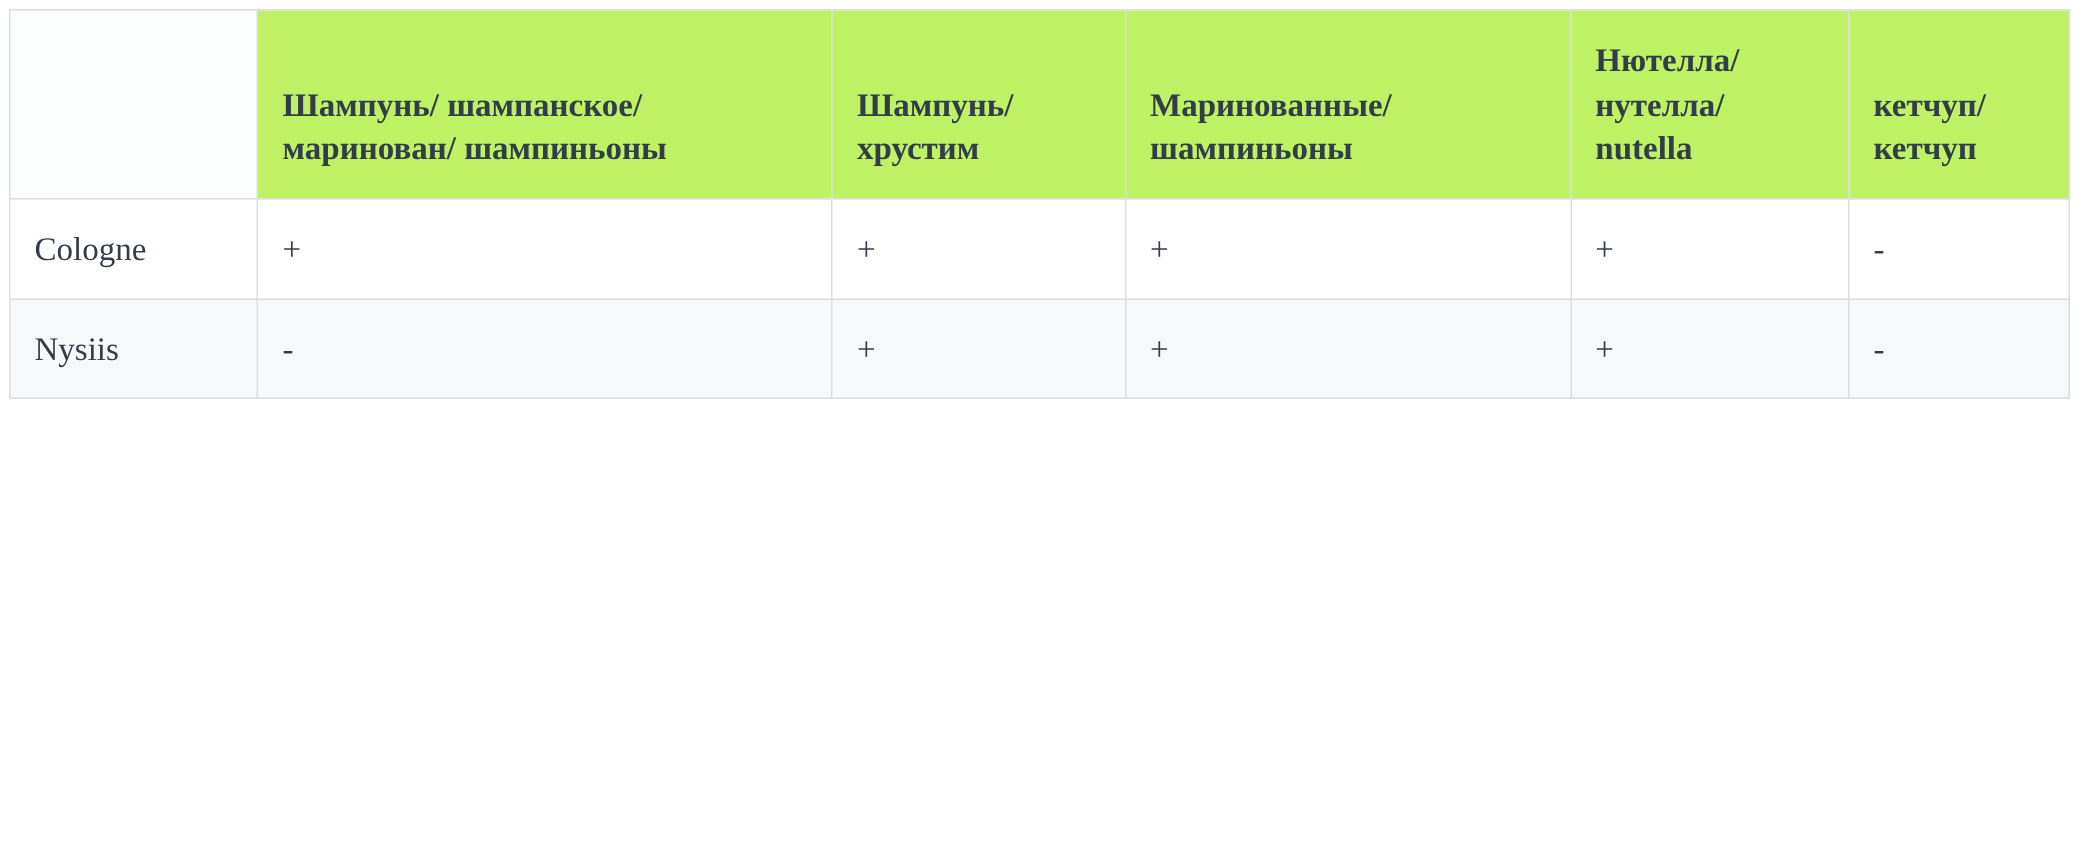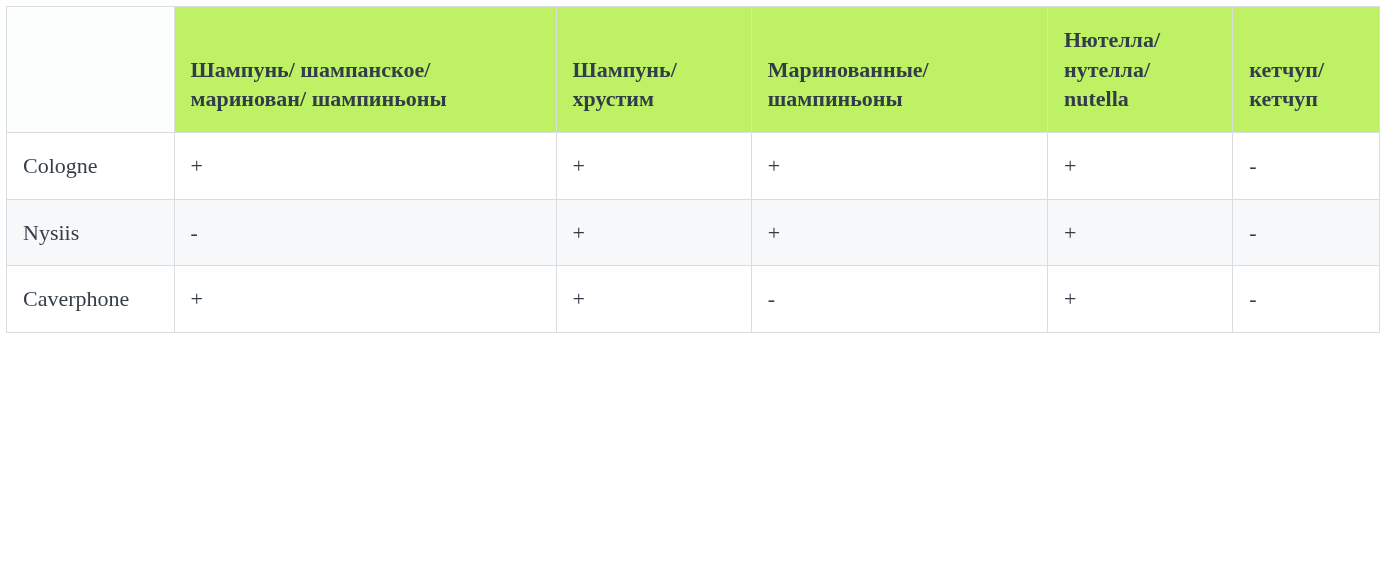--- a/index.html
+++ b/index.html
@@ -88,23 +88,15 @@
           <td>-</td>
         </tr>
         <tr>
           <td>Nysiis</td>
           <td>-</td>
           <td>+</td>
           <td>+</td>
           <td>+</td>
           <td>-</td>
         </tr>
-        <tr>
-          <td>Caverphone</td>
-          <td>+</td>
-          <td>+</td>
-          <td>-</td>
-          <td>+</td>
-          <td>-</td>
-        </tr>
       </tbody>
   </table>
 </div>
 
 </body></html>

